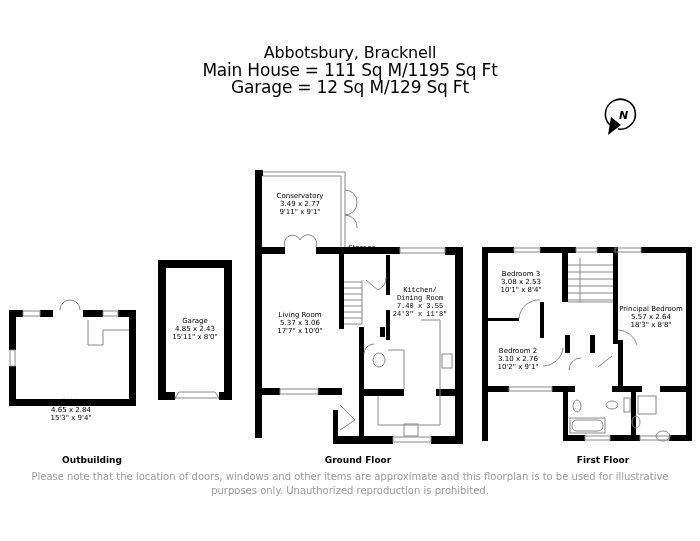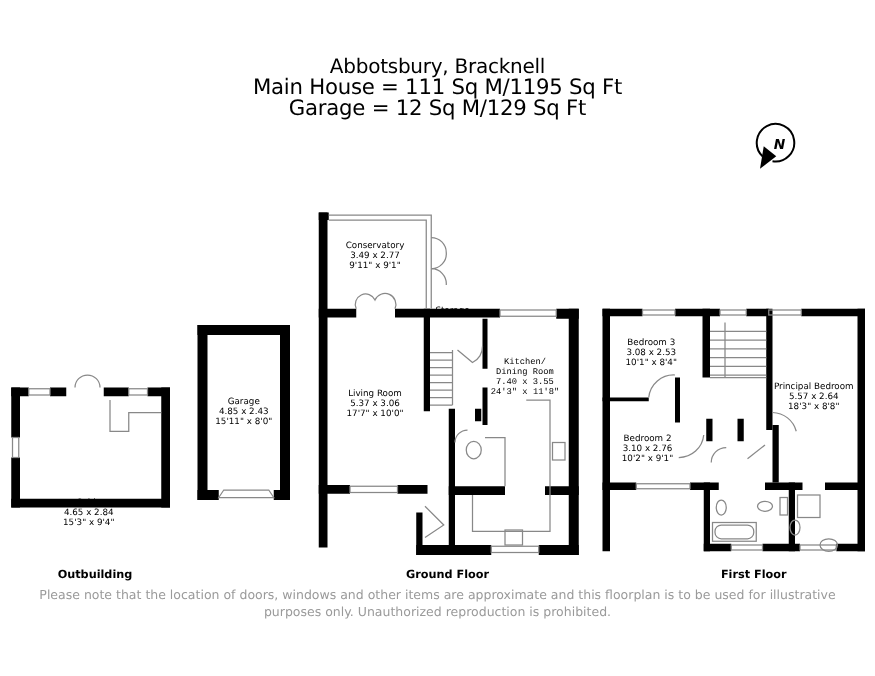--- a/index.html
+++ b/index.html
@@ -189,20 +189,20 @@
   <div>Bedroom 2</div>
   <div>3.10 x 2.76</div>
   <div>10'2" x 9'1"</div>
 </div>
 <div class="room-label" style="left:651px; top:305px;">
   <div>Principal Bedroom</div>
   <div>5.57 x 2.64</div>
   <div>18'3" x 8'8"</div>
 </div>
 
-<div class="floor-label" style="left:76px; top:455px;">Outbuilding</div>
+<div class="floor-label" style="left:92px; top:455px;">Outbuilding</div>
 <div class="floor-label" style="left:358px; top:455px;">Ground Floor</div>
 <div class="floor-label" style="left:587px; top:455px;padding-left:32px;">First Floor</div>
 
 <div class="disclaimer">
   <div>Please note that the location of doors, windows and other items are approximate and this floorplan is to be used for illustrative</div>
   <div>purposes only. Unauthorized reproduction is prohibited.</div>
 </div>
 
 </body></html>

